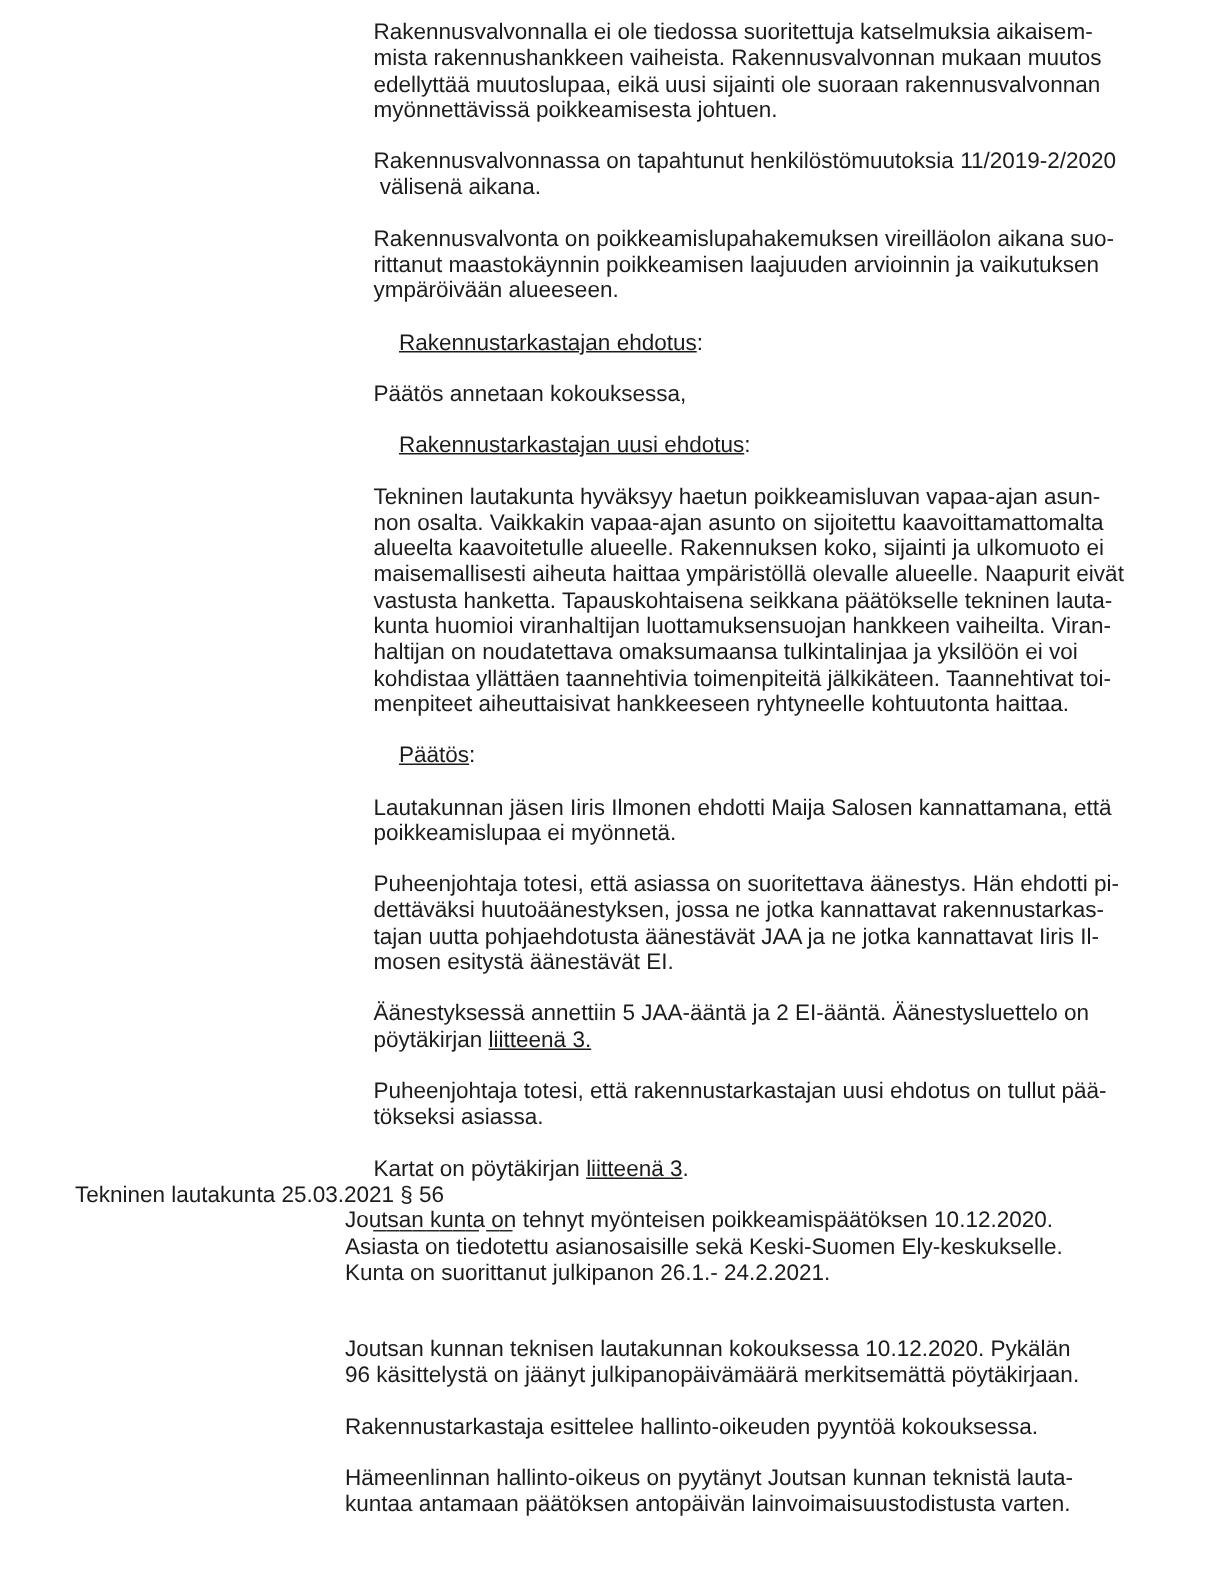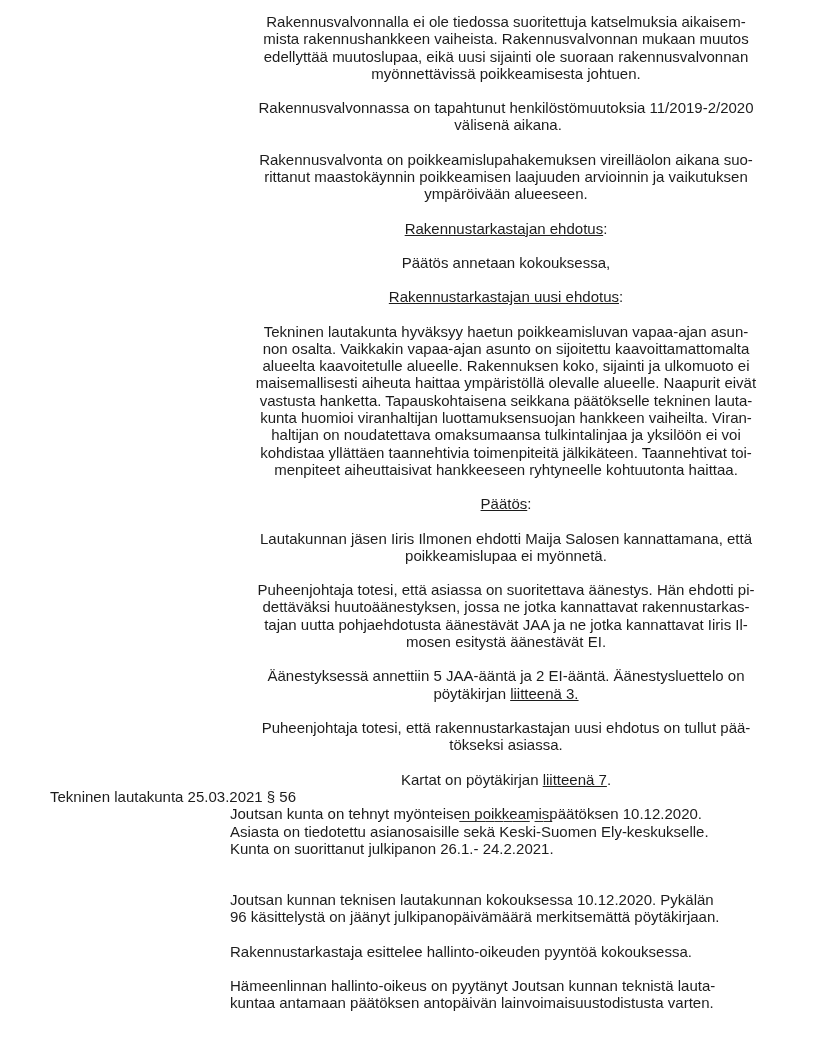--- a/index.html
+++ b/index.html
@@ -13,24 +13,23 @@
     height: 1056px;
     background: #ffffff;
     overflow: hidden;
     font-family: "Liberation Sans", "DejaVu Sans", sans-serif;
     font-size: 15px;
     line-height: 17.3px;
     color: #1c1c1c;
   }
   .top-block {
     position: absolute;
-    left: 226px;
+    left: 249px;
     top: 13px;
     width: 560px;
-    text-align: center;
   }
   .para {
     margin: 0 0 17px 0;
     white-space: pre-wrap;
   }
   .heading-line {
     margin: 17px;
     white-space: pre-wrap;
   }
   .u {
@@ -99,21 +98,21 @@
 dettäväksi huutoäänestyksen, jossa ne jotka kannattavat rakennustarkas-
 tajan uutta pohjaehdotusta äänestävät JAA ja ne jotka kannattavat Iiris Il-
 mosen esitystä äänestävät EI.</p>
 
     <p class="para"><span>Äänestyksessä annettiin 5 JAA-ääntä ja 2 EI-ääntä. Äänestysluettelo on
 pöytäkirjan </span><span class="u">liitteenä 3.</span></p>
 
     <p class="para">Puheenjohtaja totesi, että rakennustarkastajan uusi ehdotus on tullut pää-
 tökseksi asiassa.</p>
 
-    <p class="para"><span>Kartat on pöytäkirjan </span><span class="u">liitteenä 7</span><span>.</span></p>
+    <p class="para"><span>Kartat on pöytäkirjan </span><span class="u">liitteenä 3</span><span>.</span></p>
 
     <p class="separator">________ __</p>
 
   </div>
 
   <div class="section2">
 
     <p class="section2-heading">Tekninen lautakunta 25.03.2021 § 56</p>
 
     <div class="indent-block">

